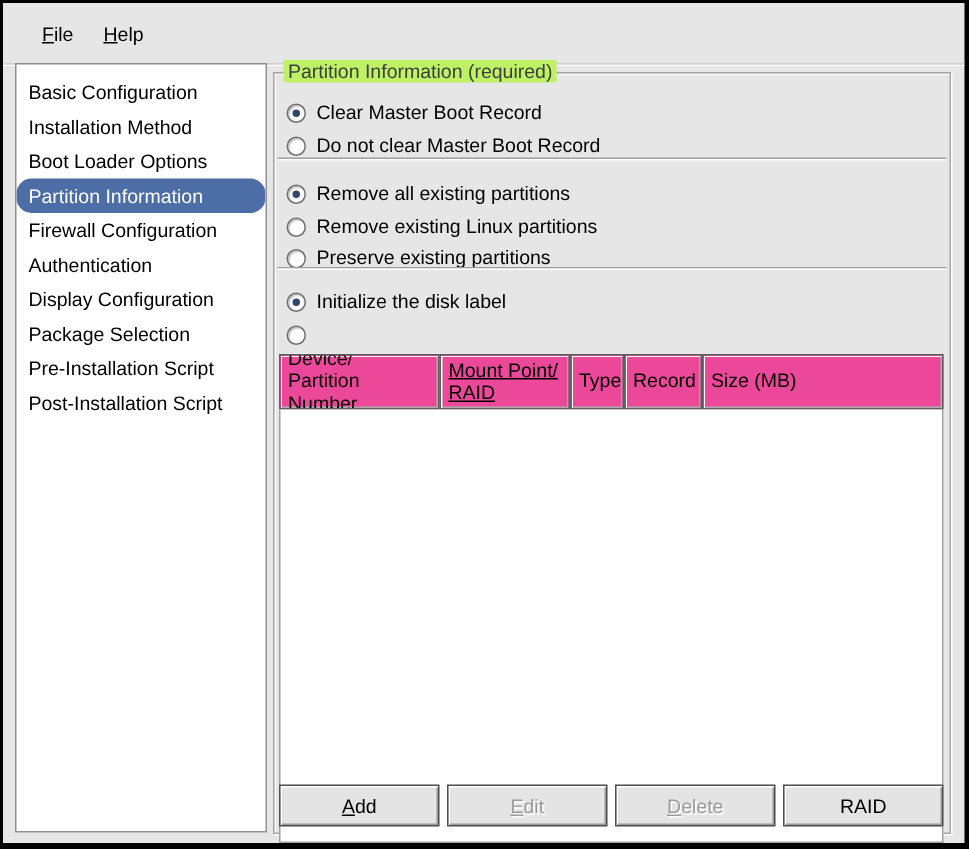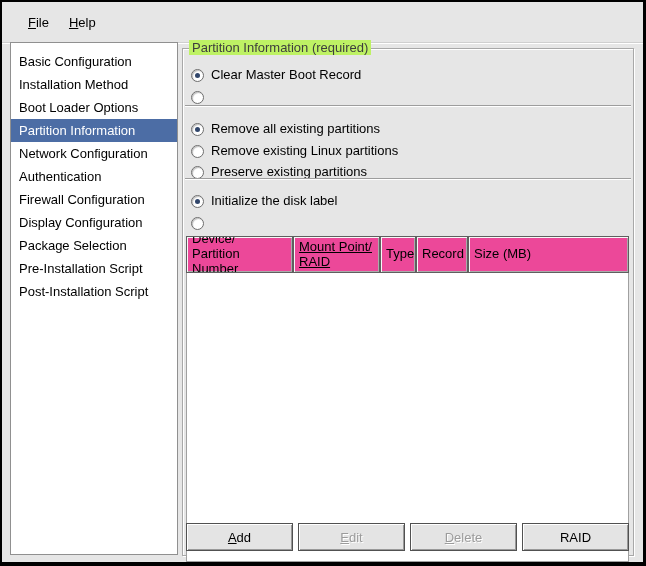--- a/index.html
+++ b/index.html
@@ -17,21 +17,21 @@
     display:flex; align-items:center; padding-left:16px;
     border-bottom:1px solid #cfcfcf; box-shadow:0 1px 0 #ffffff;
   }
   .menu-item { padding:3px 10px; cursor:default; }
   
   .sidebar {
     position:absolute; left:8px; top:40px; width:168px; height:513px;
     background:#ffffff; border:1px solid #909090; padding-top:7px; overflow:hidden;
   }
   .side-item { height:23px; line-height:23px; padding-left:8px; white-space:nowrap; cursor:default; }
-  .side-item.selected { background:#4c6da5; color:#ffffff; }
+  .side-item.selected { background:#4c6da5; color:#ffffff;border-radius:10px; }
   
   .groupbox {
     position:absolute; left:180px; top:46px; width:452px; height:508px;
     border:1px solid #a8a8a8; box-shadow:inset 1px 1px 0 #ffffff, 1px 1px 0 #ffffff;
   }
   .groupbox-title {
     position:absolute; top:-9px; left:6px; background:#bef264; padding:0 3px;
     color:#3d3d3d; white-space:nowrap;
   }
   .radio-row { position:absolute; left:8px; right:8px; height:18px; display:flex; align-items:flex-end; cursor:default; }
@@ -82,38 +82,38 @@
   <div class="menubar">
     <div class="menu-item"><u>F</u>ile</div>
     <div class="menu-item"><u>H</u>elp</div>
   </div>
 
   <div class="sidebar">
     <div class="side-item">Basic Configuration</div>
     <div class="side-item">Installation Method</div>
     <div class="side-item">Boot Loader Options</div>
     <div class="side-item selected">Partition Information</div>
-    <div class="side-item">Network Configuration</div>
+    <div class="side-item">Firewall Configuration</div>
     <div class="side-item">Authentication</div>
-    <div class="side-item">Firewall Configuration</div>
     <div class="side-item">Display Configuration</div>
     <div class="side-item">Package Selection</div>
     <div class="side-item">Pre-Installation Script</div>
     <div class="side-item">Post-Installation Script</div>
   </div>
 
   <div class="groupbox">
     <div class="groupbox-title">Partition Information (required)</div>
 
     <div class="radio-row" style="top:15px">
       <span class="radio checked"></span>
       <span class="radio-label">Clear Master Boot Record</span>
     </div>
     <div class="radio-row" style="top:37px">
       <span class="radio"></span>
+      <span class="radio-label">Do not clear Master Boot Record</span>
     </div>
 
     <div class="sep" style="top:56px"></div>
 
     <div class="radio-row" style="top:69px">
       <span class="radio checked"></span>
       <span class="radio-label">Remove all existing partitions</span>
     </div>
     <div class="radio-row" style="top:91px">
       <span class="radio"></span>

